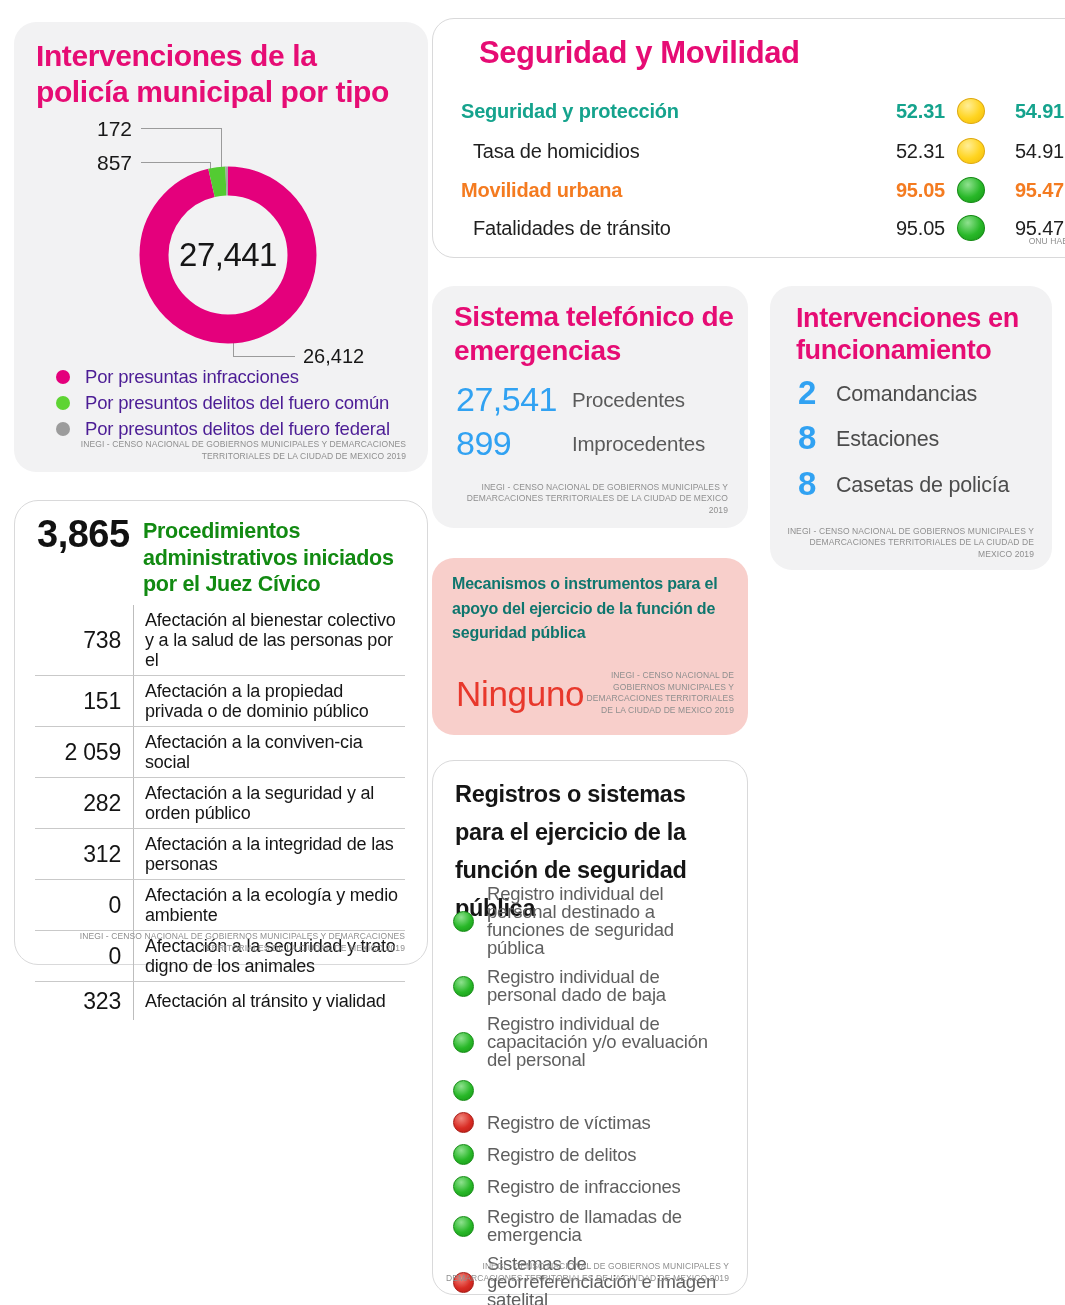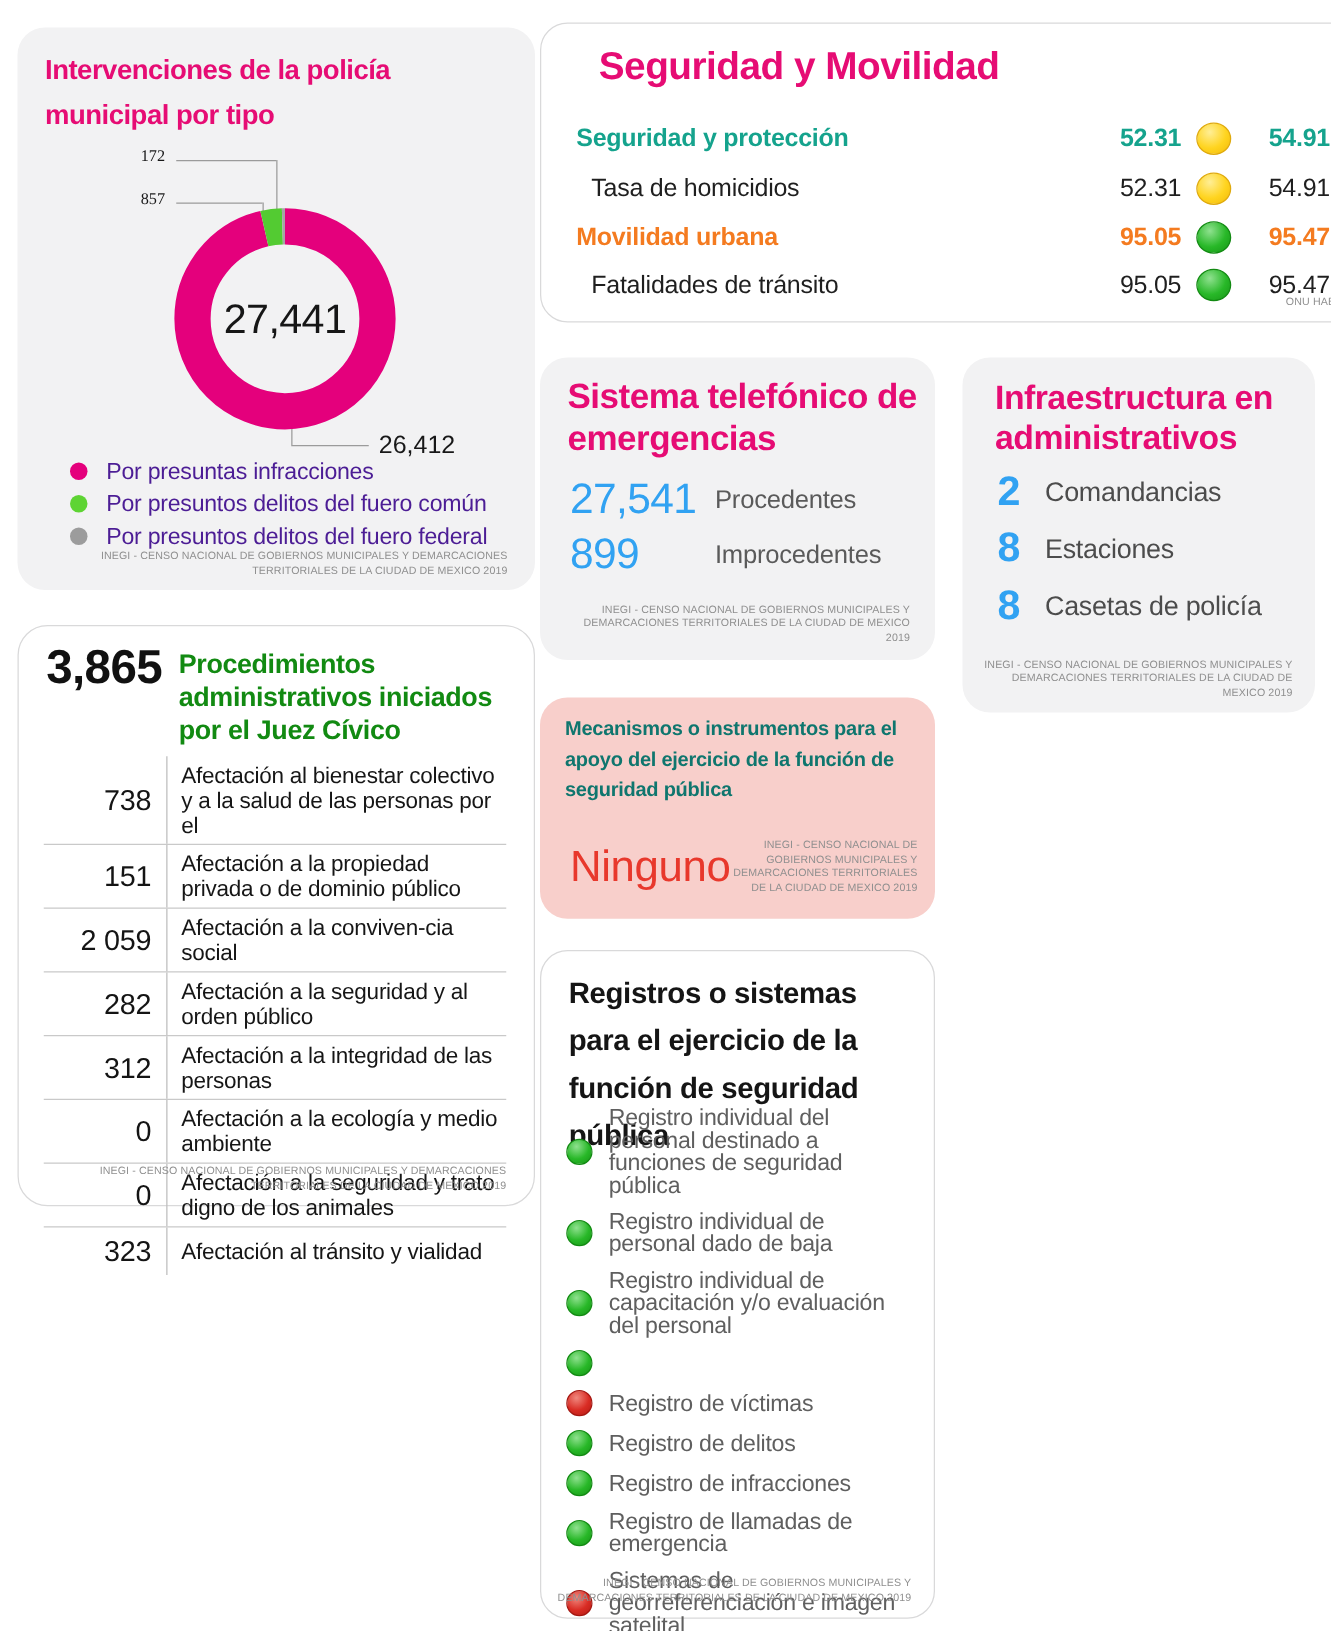--- a/index.html
+++ b/index.html
@@ -8,21 +8,21 @@
     font-family:"Liberation Sans","DejaVu Sans",sans-serif;color:#1b1b1b;
     -webkit-font-smoothing:antialiased;overflow:hidden;
   }
   .card{position:absolute;border-radius:22px;box-sizing:border-box;}
   .card.gray{background:#f2f2f3;}
   .card.outlined{background:#fff;border:1.5px solid #d9d9da;}
   .pink-title{color:#e60c74;font-weight:bold;letter-spacing:-0.4px;position:absolute;}
   .src{position:absolute;color:#8f8f8f;font-size:8.5px;line-height:11.5px;text-align:right;letter-spacing:0.1px;}
   .abs{position:absolute;}
   
-  .callout-label{position:absolute;font-size:13px;color:#181818;width:62px;text-align:right;font-family:Liberation Serif, serif;}
+  .callout-label{position:absolute;font-size:21px;color:#181818;width:62px;text-align:right;}
   .lead-h{position:absolute;border-top:1.5px solid #9b9b9b;height:0;}
   .lead-v{position:absolute;border-left:1.5px solid #9b9b9b;width:0;}
   .donut-center{position:absolute;left:125px;top:144px;width:178px;height:178px;display:flex;align-items:center;justify-content:center;font-size:33px;letter-spacing:-0.5px;color:#161616;}
   .legend-row{display:flex;align-items:center;margin-bottom:4px;}
   .legend-dot{width:14px;height:14px;border-radius:50%;margin-right:15px;flex:none;}
   .legend-text{font-size:18.5px;color:#4c1d95;letter-spacing:-0.2px;}
   
   .sec-row{position:absolute;left:28px;right:27px;height:30px;display:flex;align-items:center;}
   .sec-label{font-size:20px;letter-spacing:-0.2px;}
   .sec-label.teal{color:#15a38d;font-weight:bold;}
@@ -51,21 +51,21 @@
   
   .reg-list{position:absolute;left:20px;right:14px;top:124px;display:flex;flex-direction:column;gap:11px;}
   .reg-item{display:flex;align-items:center;}
   .reg-dot{width:21px;height:21px;border-radius:50%;flex:none;margin-right:13px;}
   .reg-text{font-size:18.5px;line-height:18px;color:#5f5f5f;letter-spacing:-0.2px;}
 </style>
 </head>
 <body>
 
 <div class="card gray" style="left:14px;top:22px;width:414px;height:450px;">
-  <div class="pink-title" style="left:22px;top:16px;width:380px;font-size:22px;line-height:36px;">Intervenciones de la policía municipal por tipo</div>
+  <div class="pink-title" style="left:22px;top:16px;width:380px;font-size:30px;line-height:36px;">Intervenciones de la policía municipal por tipo</div>
 
   <div class="callout-label" style="left:56px;top:95px;">172</div>
   <div class="callout-label" style="left:56px;top:129px;">857</div>
 
   <div class="lead-h" style="left:127px;top:106px;width:80px;"></div>
   <div class="lead-v" style="left:207px;top:106px;height:40px;"></div>
   <div class="lead-h" style="left:127px;top:140px;width:69px;"></div>
   <div class="lead-v" style="left:196px;top:140px;height:11px;"></div>
   <div class="lead-v" style="left:219px;top:320px;height:14px;"></div>
   <div class="lead-h" style="left:219px;top:334px;width:62px;"></div>
@@ -142,21 +142,21 @@
 <div class="card gray" style="left:432px;top:286px;width:316px;height:242px;">
   <div class="pink-title" style="left:22px;top:14px;width:280px;font-size:28px;line-height:34px;">Sistema telefónico de emergencias</div>
   <div class="stat-value" style="left:24px;top:94px;">27,541</div>
   <div class="stat-label" style="left:140px;top:102px;">Procedentes</div>
   <div class="stat-value" style="left:24px;top:138px;">899</div>
   <div class="stat-label" style="left:140px;top:146px;">Improcedentes</div>
   <div class="src" style="right:20px;bottom:12px;width:270px;">INEGI - CENSO NACIONAL DE GOBIERNOS MUNICIPALES Y DEMARCACIONES TERRITORIALES DE LA CIUDAD DE MEXICO 2019</div>
 </div>
 
 <div class="card gray" style="left:770px;top:286px;width:282px;height:284px;">
-  <div class="pink-title" style="left:26px;top:16px;width:240px;font-size:27px;line-height:32px;">Infraestructura en administrativos</div>
+  <div class="pink-title" style="left:26px;top:16px;width:240px;font-size:27px;line-height:32px;">Intervenciones en funcionamiento</div>
   <div class="infra-num" style="left:28px;top:88px;">2</div>
   <div class="infra-label" style="left:66px;top:96px;">Comandancias</div>
   <div class="infra-num" style="left:28px;top:133px;">8</div>
   <div class="infra-label" style="left:66px;top:141px;">Estaciones</div>
   <div class="infra-num" style="left:28px;top:179px;">8</div>
   <div class="infra-label" style="left:66px;top:187px;">Casetas de policía</div>
   <div class="src" style="right:18px;bottom:10px;width:250px;">INEGI - CENSO NACIONAL DE GOBIERNOS MUNICIPALES Y DEMARCACIONES TERRITORIALES DE LA CIUDAD DE MEXICO 2019</div>
 </div>
 
 <div class="card outlined" style="left:14px;top:500px;width:414px;height:465px;border-radius:24px;">

